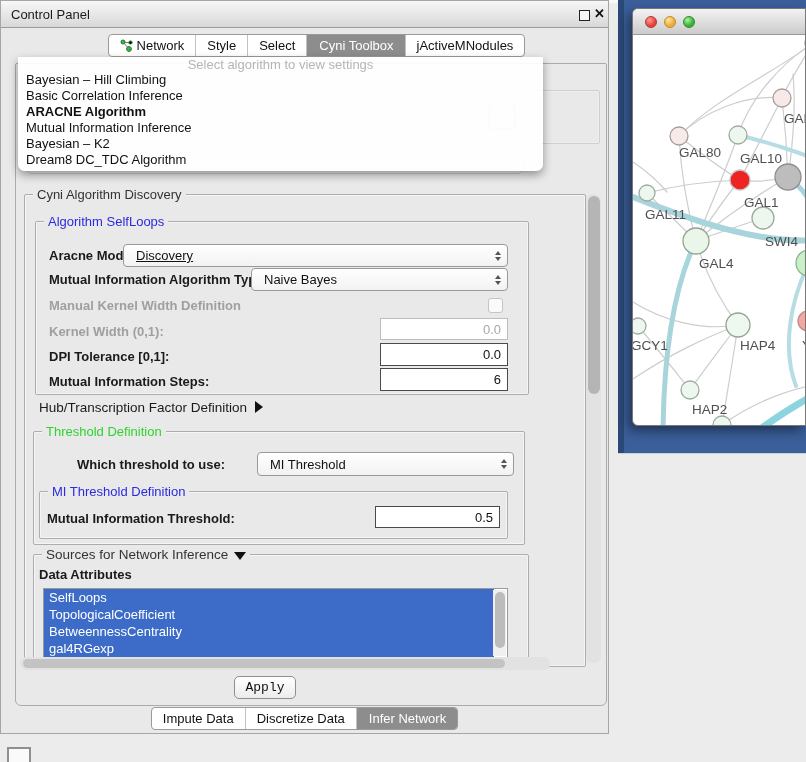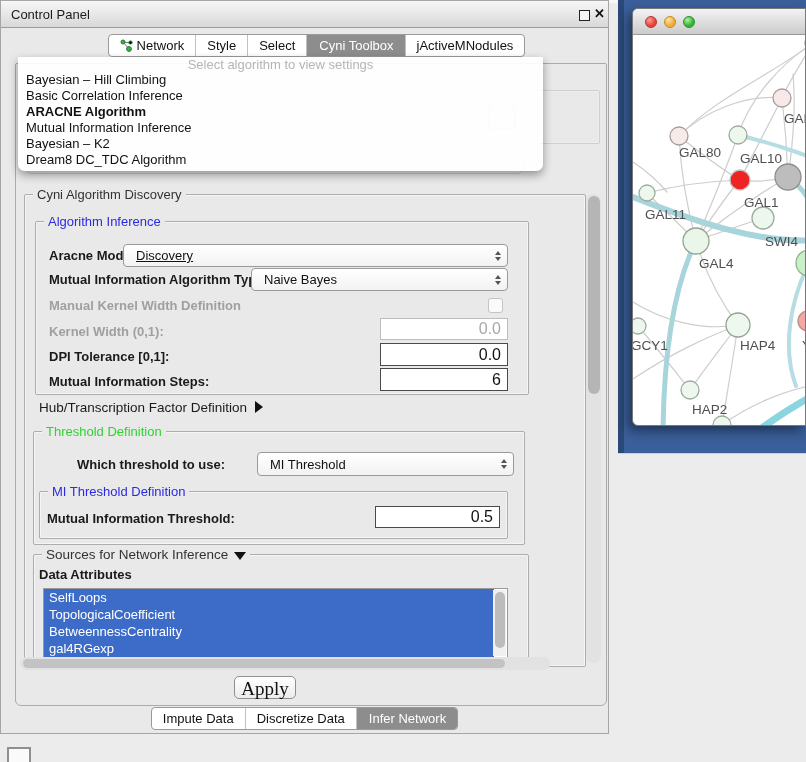--- a/index.html
+++ b/index.html
@@ -22,36 +22,36 @@
   .grouplabel{position:absolute;top:-8px;left:8px;background:#e9e9e9;padding:0 4px;font-size:13px;color:#333;white-space:nowrap;}
   .grouplabel.blue{color:#2a2ae0;}
   .grouplabel.green{color:#2fd32f;}
   .grouplabel.dis{color:#a2a2a2;}
   .flabel{position:absolute;font-size:13px;font-weight:bold;color:#1a1a1a;white-space:nowrap;}
   .flabel.dis{color:#9f9f9f;}
   .combo{position:absolute;display:flex;align-items:center;background:linear-gradient(#ffffff,#f2f2f2);border:1px solid #9a9a9a;border-radius:4px;font-size:13px;color:#111;padding-left:12px;box-sizing:border-box;}
   .stepper{position:absolute;right:6px;top:50%;transform:translateY(-50%);display:flex;flex-direction:column;align-items:center;}
   .tri-up{width:0;height:0;border-left:3.5px solid transparent;border-right:3.5px solid transparent;border-bottom:4px solid #555;margin-bottom:2px;}
   .tri-down{width:0;height:0;border-left:3.5px solid transparent;border-right:3.5px solid transparent;border-top:4px solid #555;}
-  .ffield{position:absolute;font-family:"Liberation Sans",sans-serif;font-size:16px;text-align:right;padding:0 6px;border:1px solid #4a4a4a;background:#fff;box-sizing:border-box;color:#111;}
+  .ffield{position:absolute;font-family:"Liberation Sans",sans-serif;font-size:13px;text-align:right;padding:0 6px;border:1px solid #4a4a4a;background:#fff;box-sizing:border-box;color:#111;}
   .ffield.dis{border:1px solid #bdbdbd;color:#a8a8a8;}
   .chk{position:absolute;width:13px;height:13px;background:#fafafa;border:1px solid #c4c4c4;border-radius:3px;}
   .tri-right{display:inline-block;width:0;height:0;border-top:6px solid transparent;border-bottom:6px solid transparent;border-left:8px solid #111;margin-left:8px;vertical-align:-1px;}
   .tri-dn-big{display:inline-block;width:0;height:0;border-left:6px solid transparent;border-right:6px solid transparent;border-top:8px solid #111;margin-left:6px;vertical-align:-1px;}
   
   #attr-listbox{left:18px;top:393px;width:463px;height:70px;background:#fff;border:1px solid #9a9a9a;overflow:hidden;}
   .aitem{background:#3c6cc8;color:#fff;font-size:13px;line-height:17px;padding-left:5px;width:445px;}
   #attr-vsb{position:absolute;right:1px;top:1px;width:13px;height:66px;background:#f0f0f0;}
   #attr-vsb-thumb{position:absolute;left:1.5px;top:2px;width:10px;height:56px;background:#bcbcbc;border-radius:5px;}
   
   #set-vsb{left:570px;top:130px;width:15px;height:469px;background:#e2e2e2;border-radius:7px;}
   #set-vsb-thumb{position:absolute;left:1.5px;top:2px;width:12px;height:198px;background:#b5b5b5;border-radius:6px;}
   #set-hsb{left:4px;top:593px;width:530px;height:13px;background:#e2e2e2;border-radius:6px;}
   #set-hsb-thumb{position:absolute;left:3px;top:2px;width:482px;height:9px;background:#c3c3c3;border-radius:5px;}
-  #apply-btn{left:218px;top:612px;width:62px;height:23px;background:linear-gradient(#ffffff,#ececec);border:1px solid #8f8f8f;border-radius:5px;font-family:Liberation Serif, serif;font-size:19px;color:#111;}
+  #apply-btn{left:218px;top:612px;width:62px;height:23px;background:linear-gradient(#ffffff,#ececec);border:1px solid #8f8f8f;border-radius:5px;font-family:Liberation Mono, monospace;font-size:13px;color:#111;}
   #bottom-tabbar{left:0;top:706px;width:607px;display:flex;justify-content:center;}
   
   .ghost{opacity:.42;}
   #bg-field{left:10px;top:86px;width:498px;height:24px;border:1px solid #a8a8a8;border-radius:6px;background:#f3f3f3;font-size:13px;color:#8f8f8f;line-height:24px;padding-left:10px;box-sizing:border-box;}
   #bg-ring{left:472px;top:39px;width:24px;height:23px;border:2px solid #6aa3e0;border-radius:5px;}
   
   #algo-popup{left:18px;top:57px;width:525px;height:114px;background:rgba(255,255,255,.93);border-radius:0 0 7px 7px;box-shadow:0 4px 10px rgba(0,0,0,.38);z-index:40;padding-top:0;}
   #popup-placeholder{height:15px;text-align:center;color:#b5b5b5;font-size:13px;line-height:15px;}
   .pitem{height:16px;line-height:16px;font-size:13px;color:#111;padding-left:8px;}
   .pitem.sel{font-weight:bold;}
@@ -115,21 +115,21 @@
     <div class="groupbox ghost" style="left:6px;top:26px;width:576px;height:52px;">
       <span class="grouplabel dis">Inference Algorithm</span>
     </div>
     <div id="bg-ring" class="abs ghost"></div>
     <div id="bg-field" class="abs ghost"><span>gal-filtered sif default node</span></div>
 
     <div class="groupbox" style="left:8px;top:130px;width:560px;height:471px;">
       <span class="grouplabel">Cyni Algorithm Discovery</span>
 
       <div class="groupbox" style="left:10px;top:26px;width:492px;height:172px;">
-        <span class="grouplabel blue">Algorithm Inference</span>
+        <span class="grouplabel blue">Algorithm SelfLoops</span>
       </div>
       <span class="flabel" style="left:24px;top:53px;">Aracne Mode:</span>
       <div class="combo" style="left:98px;top:49px;width:385px;height:23px;text-decoration:underline;">
         <span>Discovery</span>
         <span class="stepper">
             <span class="tri-up"></span>
             <span class="tri-down"></span>
           </span>
       </div>
       <span class="flabel" style="left:24px;top:77px;">Mutual Information Algorithm Type:</span>

